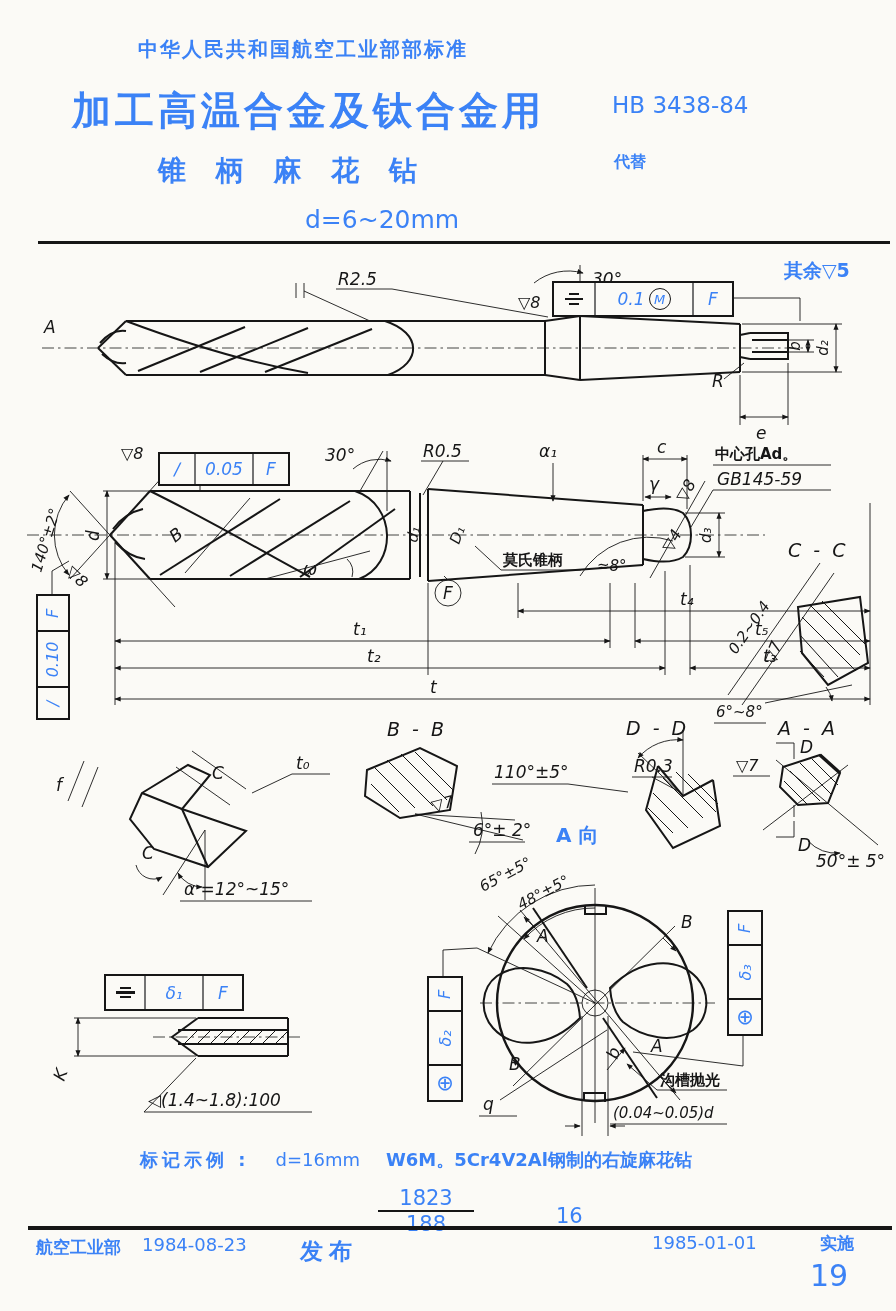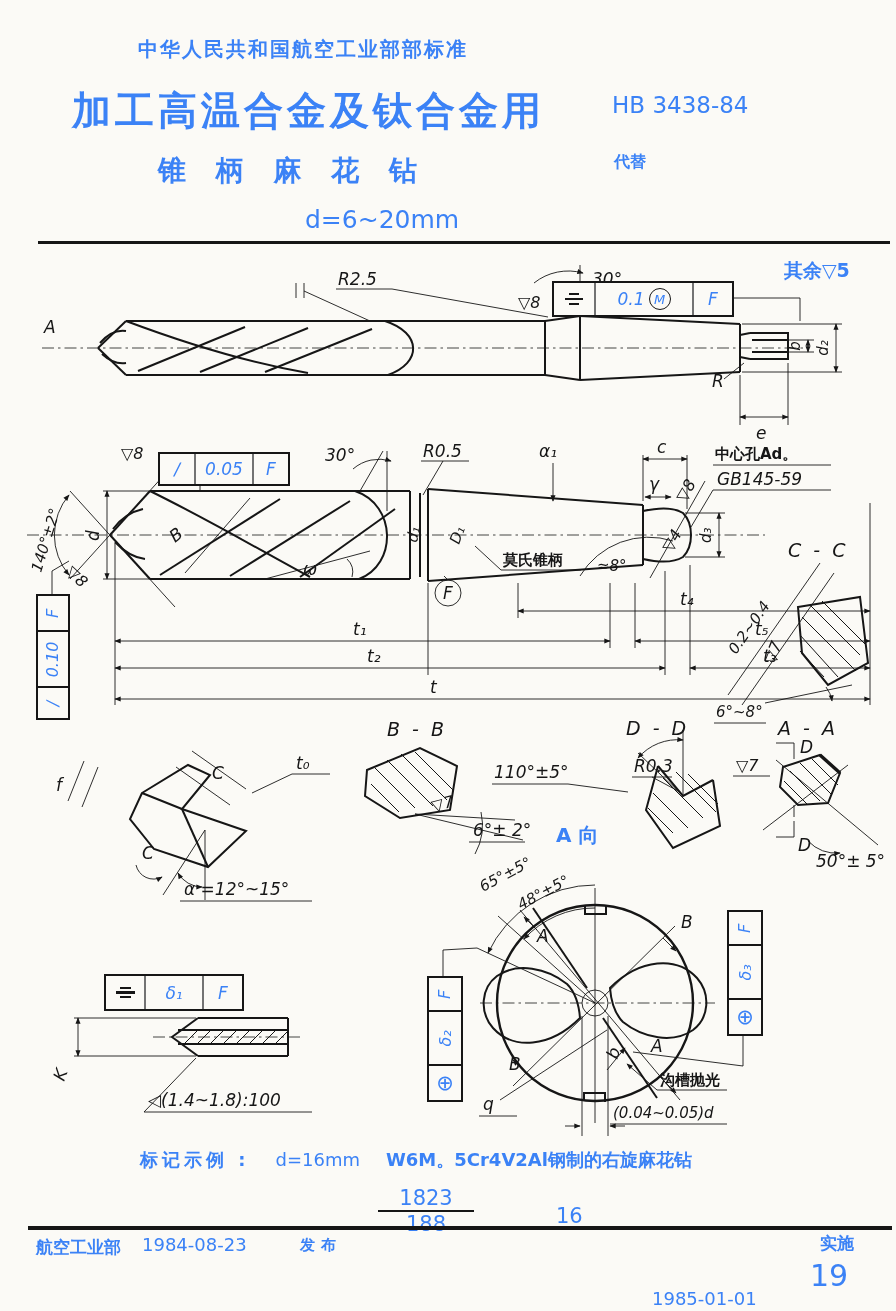--- a/index.html
+++ b/index.html
@@ -575,18 +575,18 @@
   </div>
   <div class="abs" style="left:378px;top:1186px;width:96px;text-align:center;font-size:21px;">
     <div class="hand">1823</div>
     <div class="hand" style="border-top:2px solid #161616;">188</div>
   </div>
   <div class="abs hand" style="left:556px;top:1204px;font-size:21px;">16</div>
 
   <div class="abs rule" style="left:28px;top:1226px;width:864px;height:4px;"></div>
   <div class="abs cjk" style="left:36px;top:1236px;font-size:17px;">航空工业部</div>
   <div class="abs hand" style="left:142px;top:1234px;font-size:18px;">1984-08-23</div>
-  <div class="abs cjk" style="left:300px;top:1236px;font-size:15px;letter-spacing:6px;">发布</div>
-  <div class="abs hand" style="left:652px;top:1288px;font-size:18px;">1985-01-01</div>
+  <div class="abs cjk" style="left:300px;top:1236px;font-size:23px;letter-spacing:6px;">发布</div>
+  <div class="abs hand" style="left:652px;top:1232px;font-size:18px;">1985-01-01</div>
   <div class="abs cjk" style="left:820px;top:1232px;font-size:17px;">实施</div>
   <div class="abs hand" style="left:810px;top:1258px;font-size:30px;">19</div>
 
 </div>
 
 </body></html>

